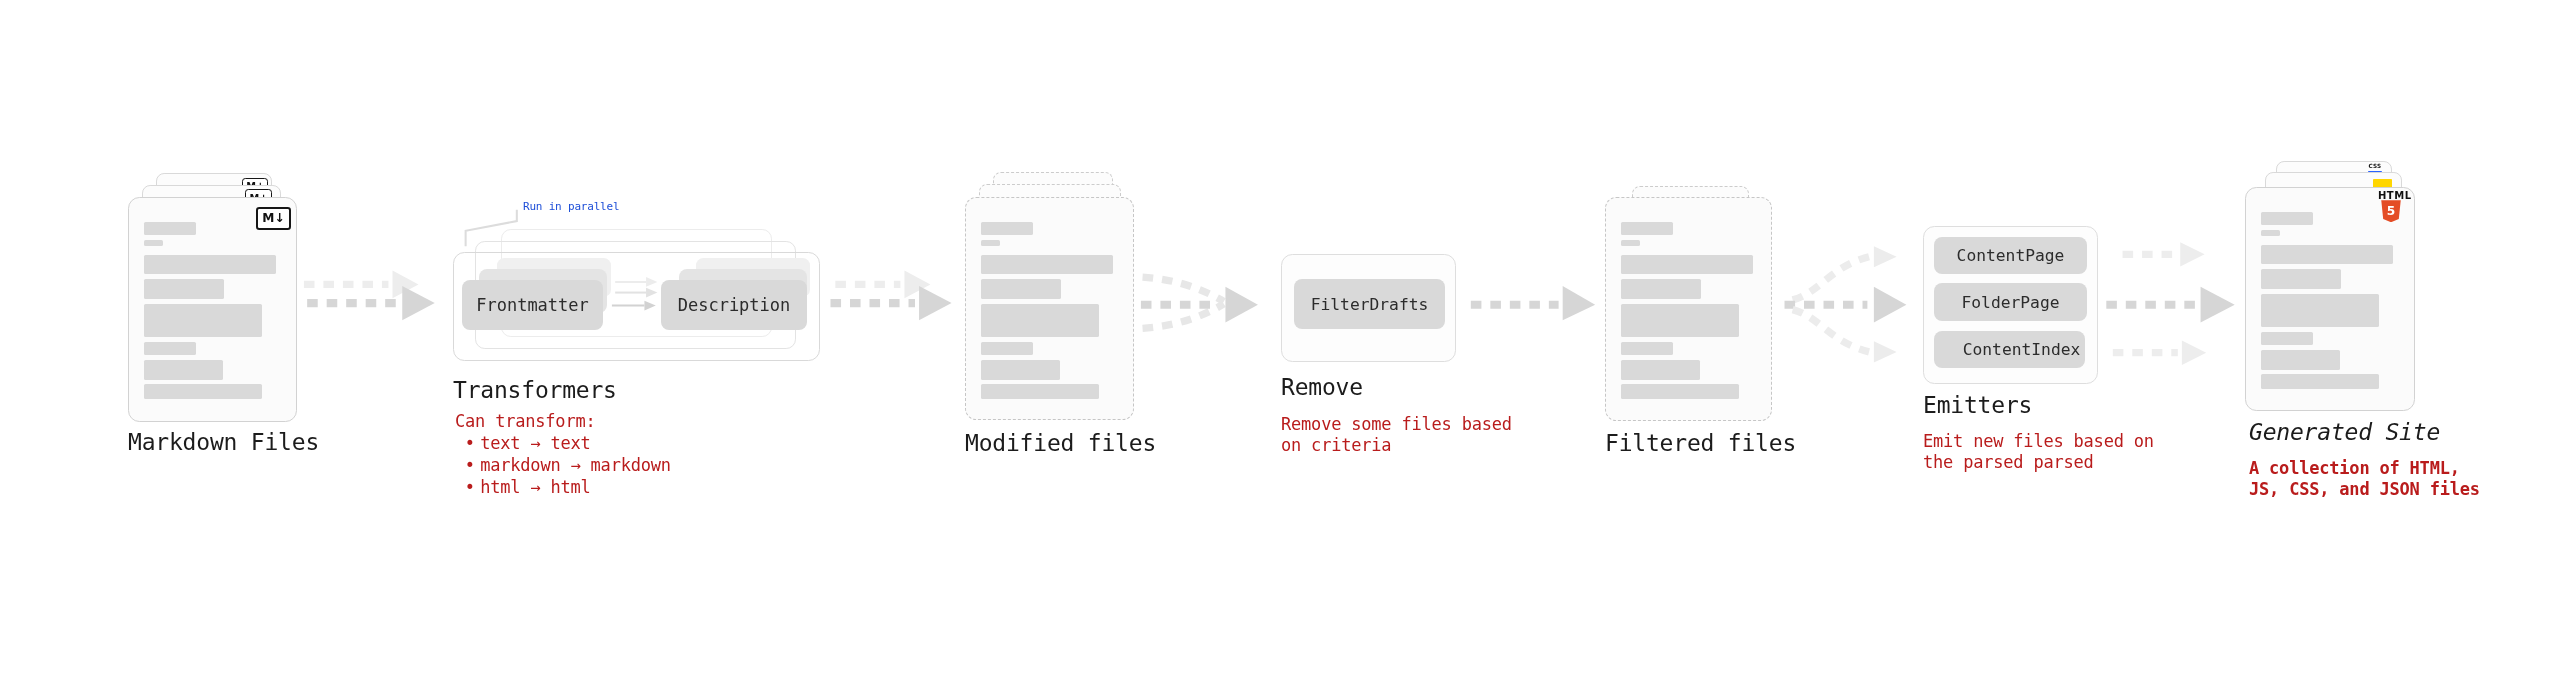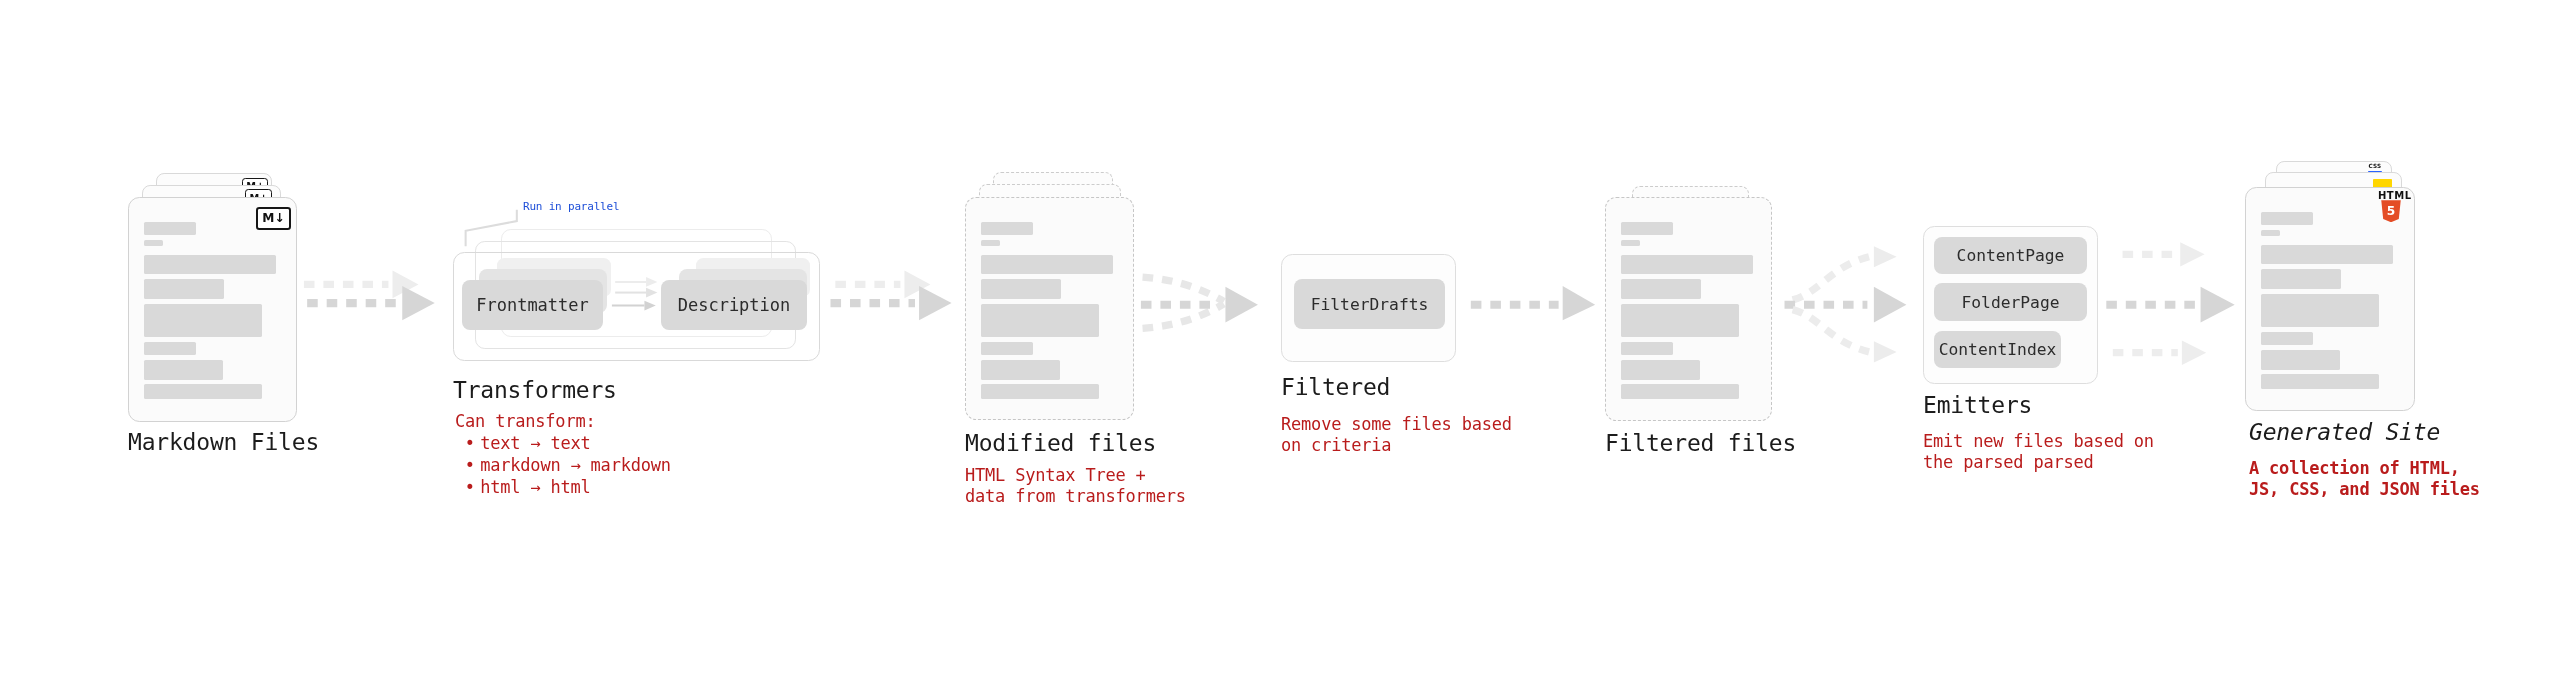--- a/index.html
+++ b/index.html
@@ -183,28 +183,24 @@
         <div class="bar"></div>
         <div class="bar"></div>
         <div class="bar"></div>
         <div class="bar"></div>
         <div class="bar"></div>
         <div class="bar"></div>
         <div class="bar"></div>
       </div>
   </div>
   <div class="section-title" style="left:965px;top:432px;">Modified files</div>
-  <div class="caption" style="left:965px;top:465px;">
-    <div>HTML Syntax Tree +</div>
-    <div>data from transformers</div>
-  </div>
 
   <div class="group-box filled" style="left:1281px;top:254px;width:173px;height:106px;"></div>
   <div class="node" style="left:1294px;top:279px;width:151px;height:50px;font-size:16.3px;">FilterDrafts</div>
-  <div class="section-title" style="left:1281px;top:376px;">Filtered</div>
+  <div class="section-title" style="left:1281px;top:376px;">Remove</div>
   <div class="caption" style="left:1281px;top:414px;">
     <div>Remove some files based</div>
     <div>on criteria</div>
   </div>
 
   <div class="doc-back dashed" style="left:1632px;top:186px;width:115px;height:45px;background:#fcfcfc;"></div>
   <div class="doc-card dashed" style="left:1605px;top:197px;width:165px;height:222px;">
     <div class="bars">
         <div class="bar"></div>
         <div class="bar"></div>
@@ -214,21 +210,21 @@
         <div class="bar"></div>
         <div class="bar"></div>
         <div class="bar"></div>
       </div>
   </div>
   <div class="section-title" style="left:1605px;top:432px;">Filtered files</div>
 
   <div class="group-box filled" style="left:1923px;top:226px;width:173px;height:156px;"></div>
   <div class="node small" style="left:1934px;top:237px;width:153px;height:37px;">ContentPage</div>
   <div class="node small" style="left:1934px;top:283px;width:153px;height:38px;">FolderPage</div>
-  <div class="node small" style="left:1934px;top:331px;width:127px;height:37px;">ContentIndex</div>
+  <div class="node small" style="left:1934px;top:331px;width:127px;height:37px;padding-left:24px;">ContentIndex</div>
   <div class="section-title" style="left:1923px;top:394px;">Emitters</div>
   <div class="caption" style="left:1923px;top:431px;">
     <div>Emit new files based on</div>
     <div>the parsed parsed</div>
   </div>
 
   <div class="doc-back" style="left:2276px;top:161px;width:114px;height:49px;">
     <div class="css-badge" style="left:89px;top:2.4px;width:18px;">
       <div class="css-word">CSS</div>
       <div class="css-underline" style="background: rgb(41, 98, 255);"></div>

